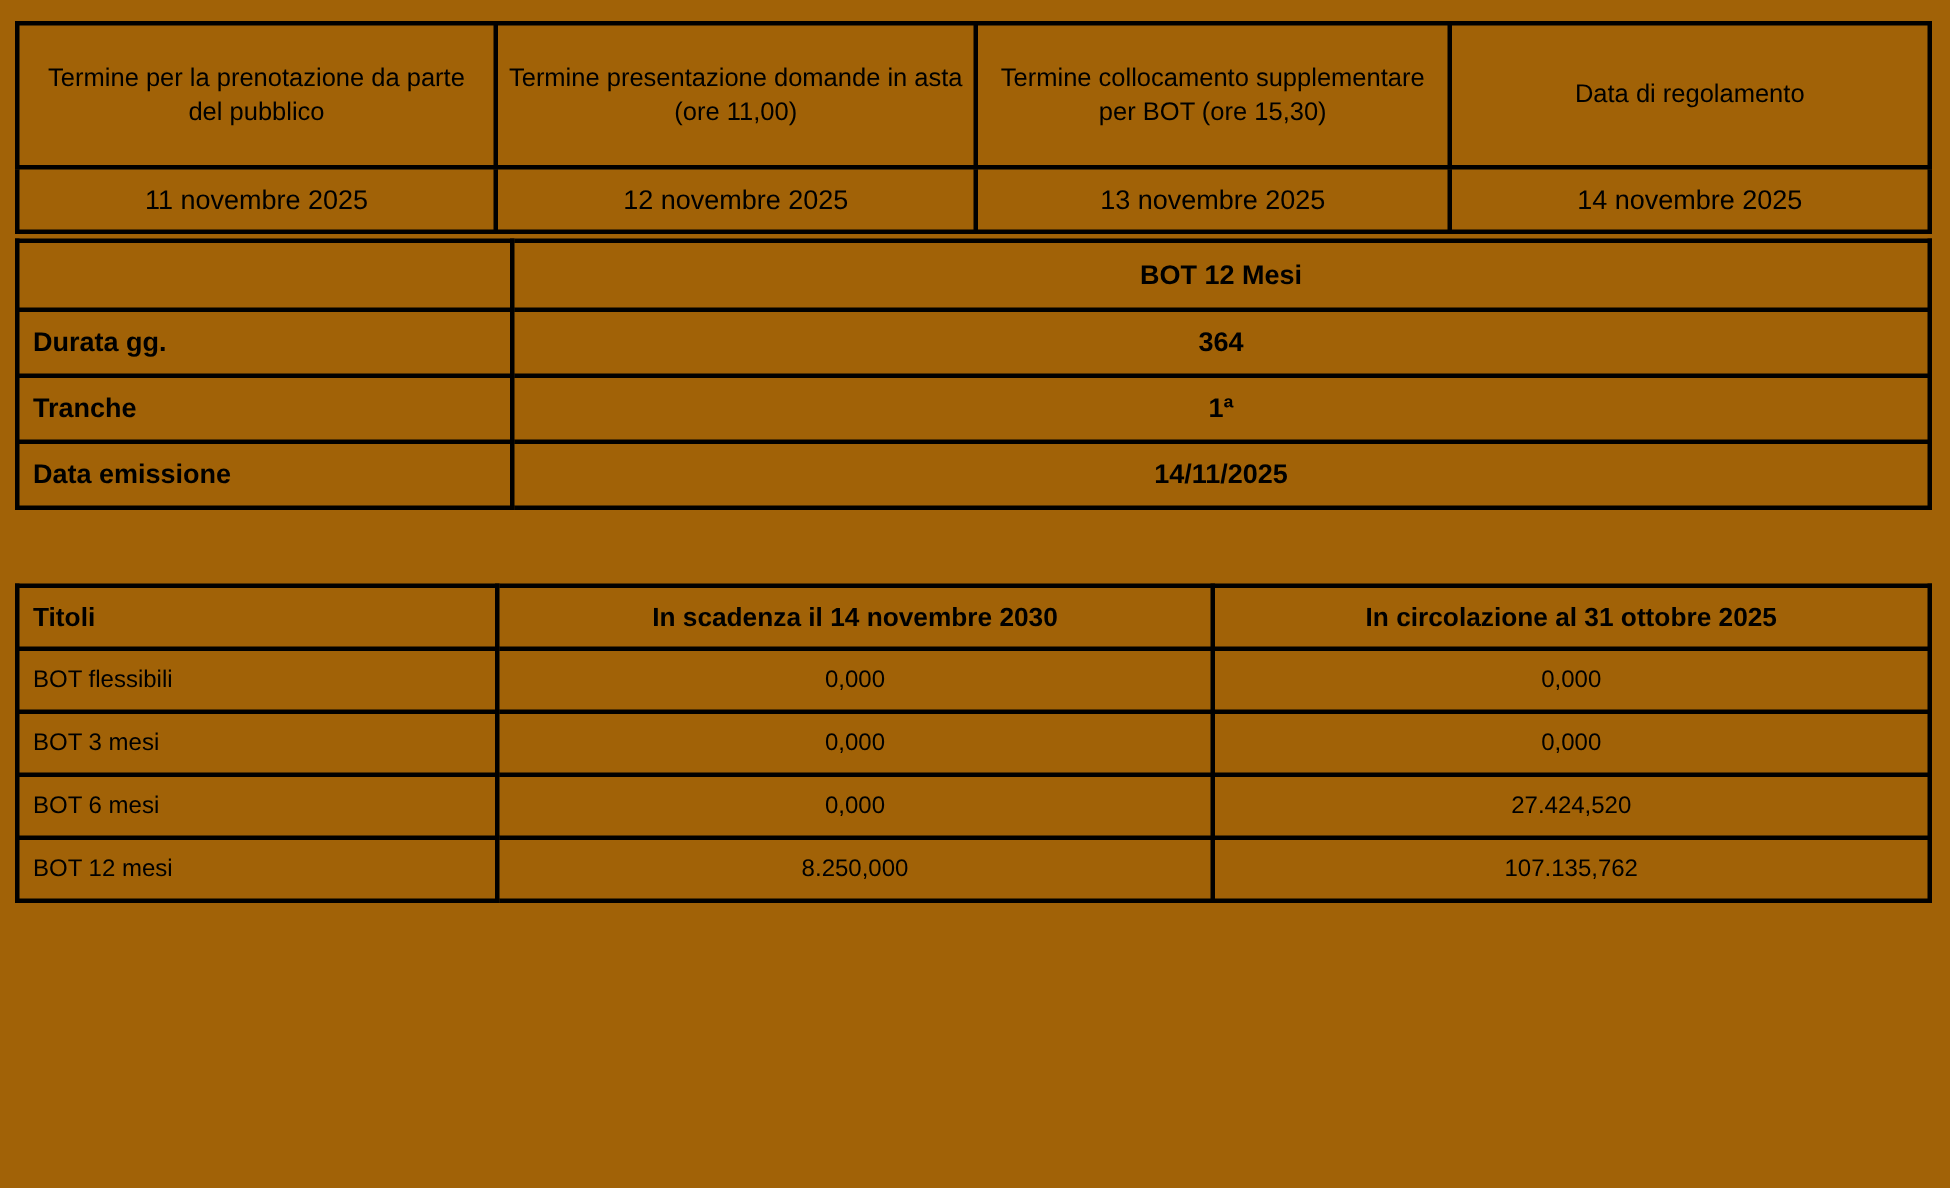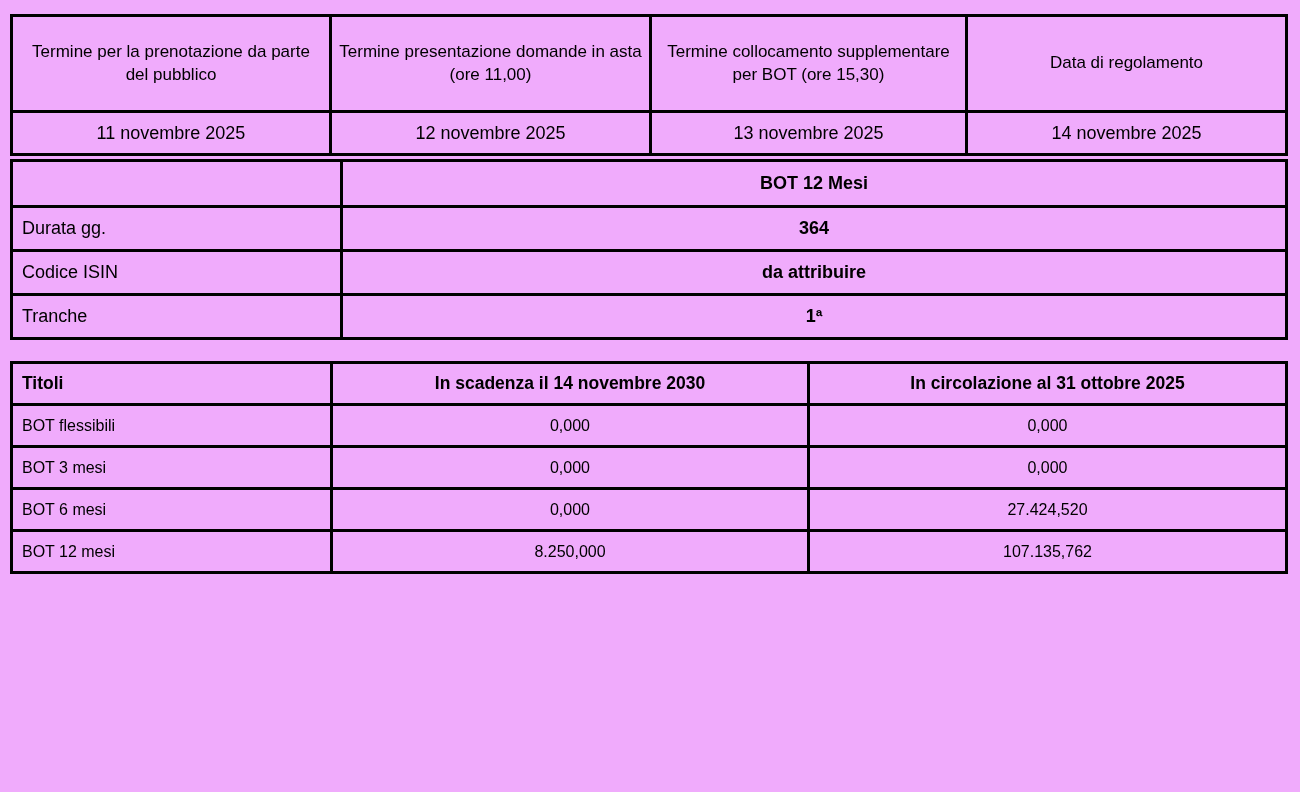--- a/index.html
+++ b/index.html
@@ -7,21 +7,21 @@
     padding: 0;
     background: #ffffff;
     color: #000000;
     font-family: "Liberation Sans", "DejaVu Sans", sans-serif;
   }
   .page {
     width: 1300px;
     height: 792px;
     box-sizing: border-box;
     padding: 14px 15px 0 10px;
-    background: #f0abfc;
+    background: #a16207;
     overflow: hidden;
   }
   table {
     border-collapse: collapse;
     table-layout: fixed;
     width: 1275px;
   }
   td {
     border: 3px solid #000000;
     vertical-align: middle;
@@ -45,31 +45,31 @@
   .t2 {
     margin-top: 3px;
   }
   .t2 td {
     height: 41px;
     font-size: 18px;
   }
   .t2 td.lbl {
     text-align: left;
     padding-left: 9px;
-    font-weight: normal;
+    font-weight: bold;
   }
   .t2 td.val {
     font-weight: bold;
   }
   .t2 tr.title-row td {
     height: 43px;
   }
   
   .t3 {
-    margin-top: 21px;
+    margin-top: 49px;
   }
   .t3 td {
     height: 39px;
     font-size: 16px;
   }
   .t3 td.lbl {
     text-align: left;
     padding-left: 9px;
   }
   .t3 tr.head td {
@@ -113,26 +113,26 @@
     <tbody>
         <tr class="title-row">
       <td class="lbl"></td>
       <td class="val">BOT 12 Mesi</td>
     </tr>
     <tr>
       <td class="lbl">Durata gg.</td>
       <td class="val">364</td>
     </tr>
     <tr>
-      <td class="lbl">Codice ISIN</td>
-      <td class="val">da attribuire</td>
+      <td class="lbl">Tranche</td>
+      <td class="val">1ª</td>
     </tr>
     <tr>
-      <td class="lbl">Tranche</td>
-      <td class="val">1ª</td>
+      <td class="lbl">Data emissione</td>
+      <td class="val">14/11/2025</td>
     </tr>
   </tbody>
     </table>
 
   <table class="t3">
     <colgroup>
       <col style="width:320px">
         <col style="width:477px">
         <col style="width:478px">
     </colgroup>

